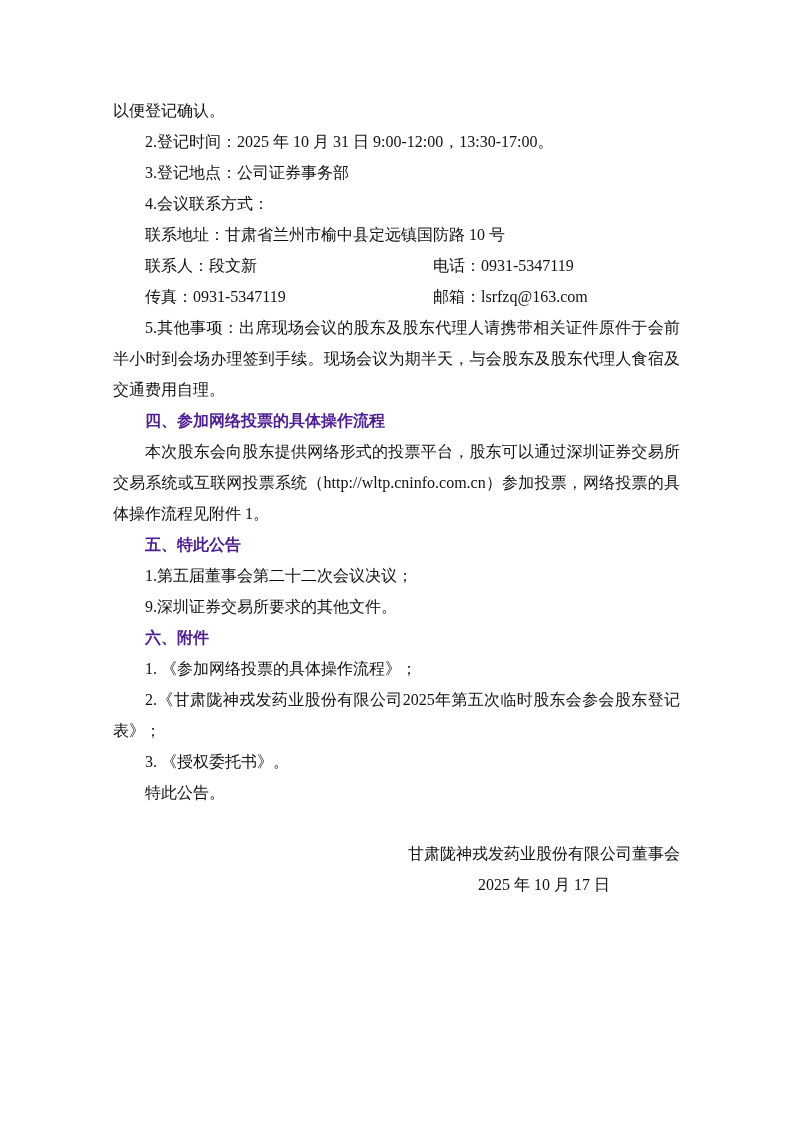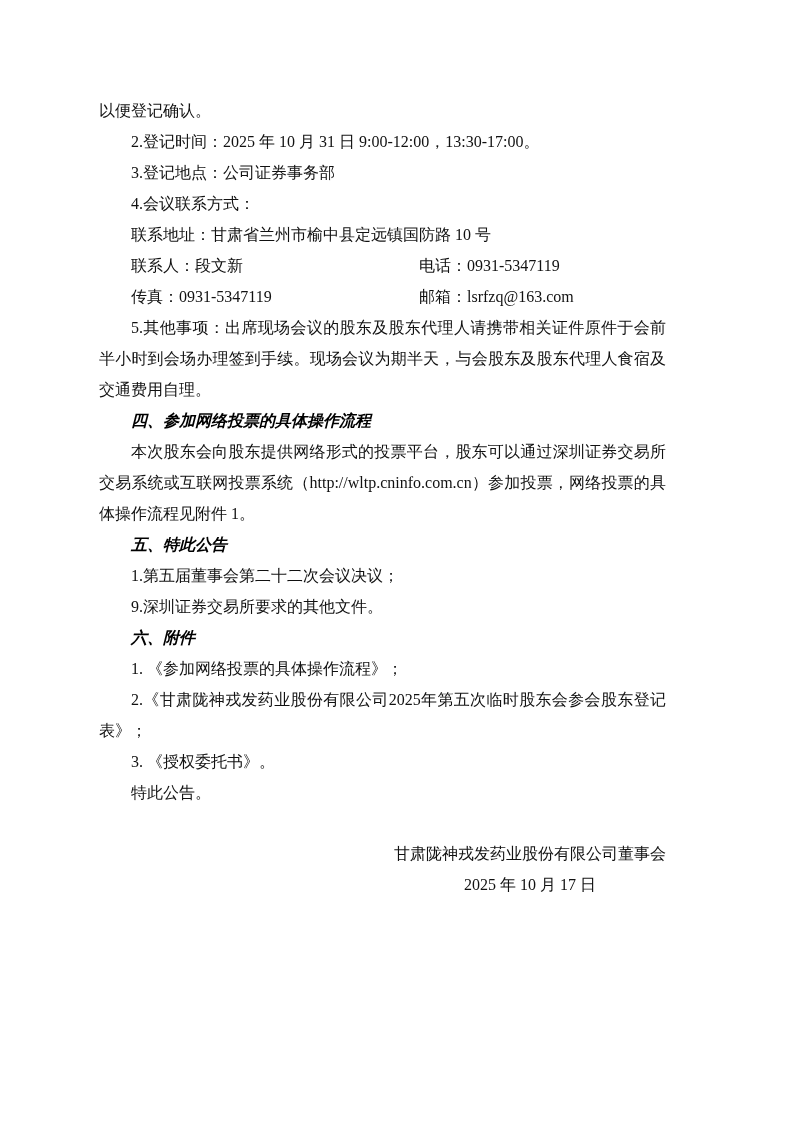--- a/index.html
+++ b/index.html
@@ -13,41 +13,40 @@
     height: 1122px;
     background: #ffffff;
     overflow: hidden;
     font-family: "Liberation Serif", "DejaVu Serif", serif;
     font-size: 16px;
     line-height: 31px;
     color: #111111;
   }
   .content {
     position: absolute;
-    left: 99px;
+    left: 113px;
     top: 95px;
     width: 567px;
   }
   .content p {
     margin: 0;
   }
   .indent { text-indent: 2em; }
   .just {
     text-align: justify;
     text-justify: inter-ideograph;
   }
   .sec-heading {
     margin: 0;
     font-family: "Liberation Sans", "DejaVu Sans", sans-serif;
     font-weight: 700;
     font-size: 16px;
     line-height: 31px;
     text-indent: 2em;
-    color: #000000;
-    font-style: italic;
+    color: #4c1d95;
   }
   .contact-row {
     position: relative;
     text-indent: 2em;
   }
   .contact-row .col2 {
     position: absolute;
     left: 320px;
     top: 0;
     text-indent: 0;

